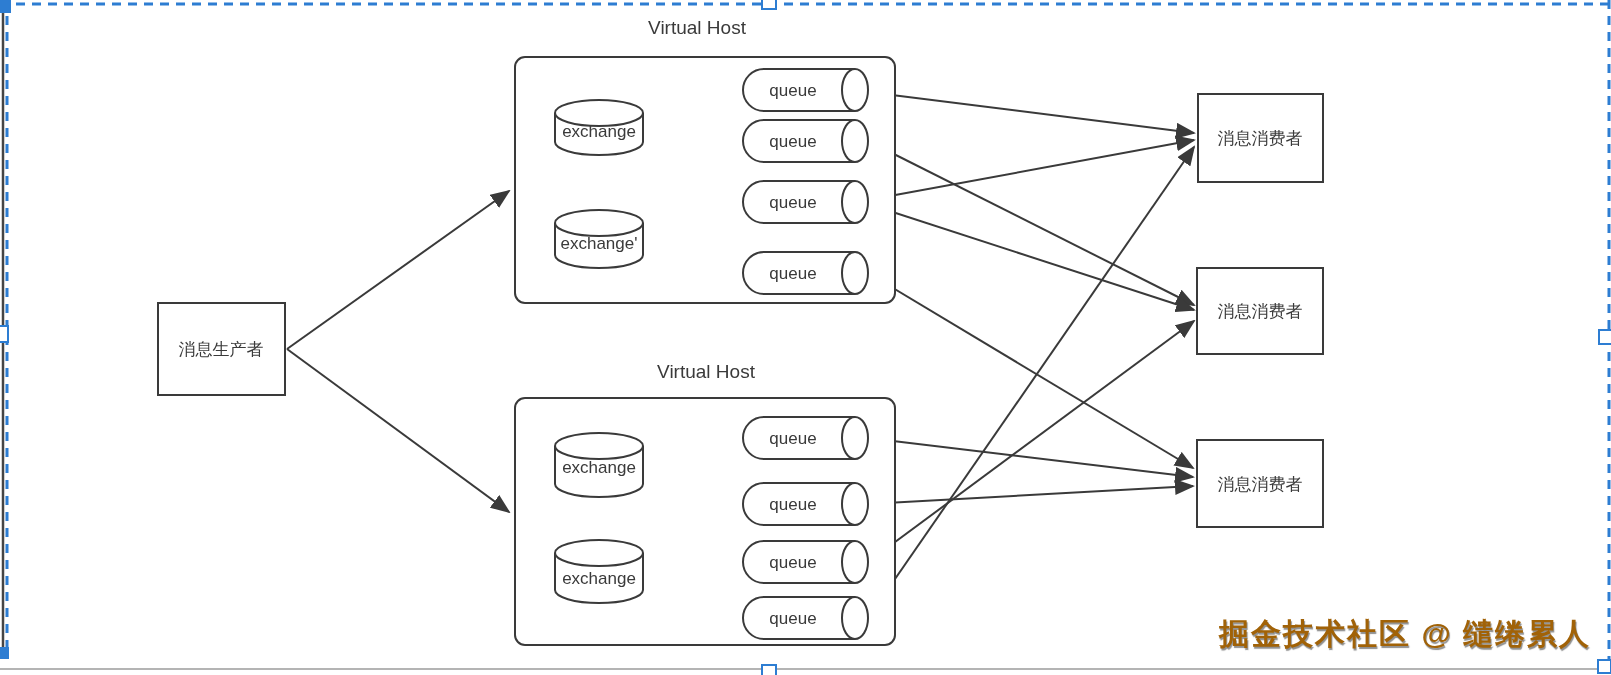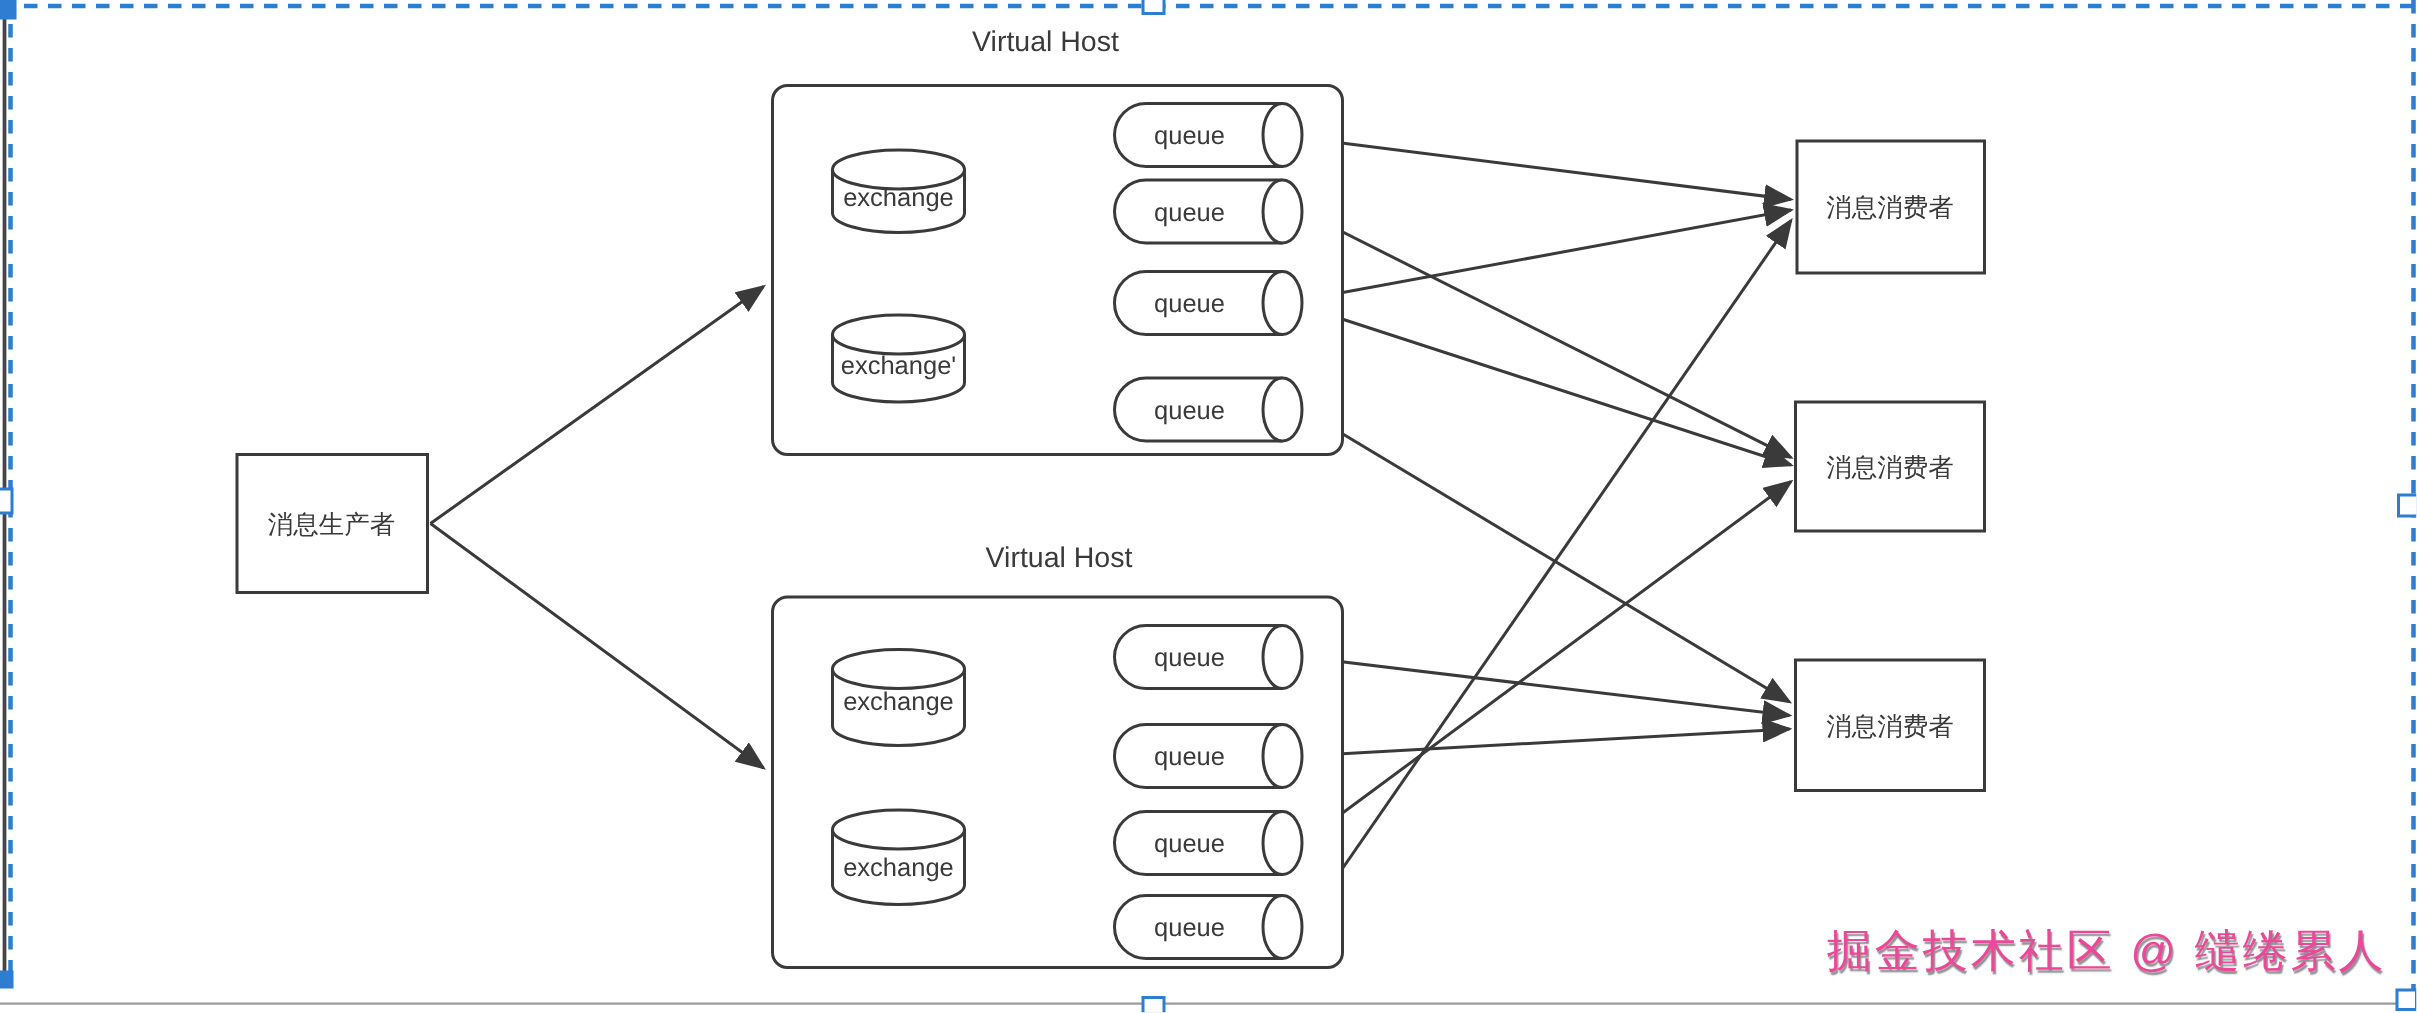--- a/index.html
+++ b/index.html
@@ -6,22 +6,22 @@
   #stage{position:relative;width:1611px;height:675px;background:#ffffff;overflow:hidden;
          font-family:"Liberation Sans", sans-serif;}
   svg text{font-family:"Liberation Sans", sans-serif;fill:#3a3a3a;}
   .vh-title{font-size:19px;}
   .node-label{font-size:17px;}
   .shape{fill:#ffffff;stroke:#3a3a3a;stroke-width:2;}
   .edge{stroke:#3a3a3a;stroke-width:2;fill:none;}
   .sel{stroke:#2d7dd2;stroke-width:3;stroke-dasharray:9 7;fill:none;}
   .handle{fill:#ffffff;stroke:#2d7dd2;stroke-width:2;}
   .handle-solid{fill:#2d7dd2;stroke:none;}
-  #watermark{position:absolute;right:20px;bottom:20px;font-size:30px;font-weight:normal;
-             color:#ec4899;text-shadow:1px 2px 1px #8f8f8f,-1px -1px 0 #ffffff;
+  #watermark{position:absolute;right:20px;bottom:20px;font-size:30px;font-weight:bold;
+             color:#a16207;text-shadow:1px 2px 1px #8f8f8f,-1px -1px 0 #ffffff;
              letter-spacing:2px;}
 </style>
 </head>
 <body>
 
 <div id="stage">
 
   <svg width="1611" height="675" viewBox="0 0 1611 675">
     <defs>
       <marker id="arrow" markerWidth="10" markerHeight="8" refX="9" refY="4" orient="auto">

